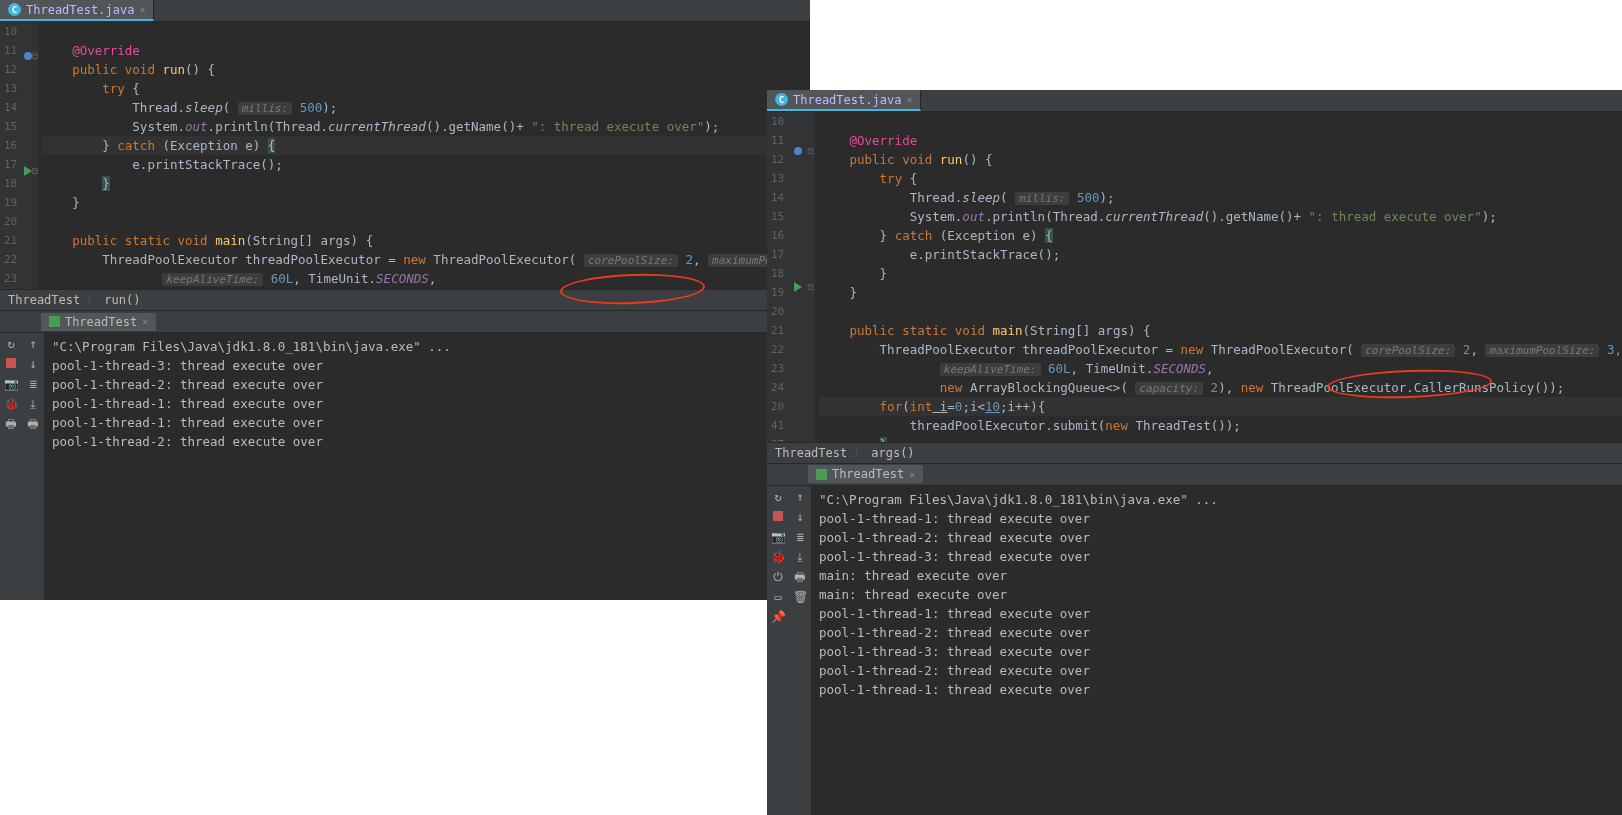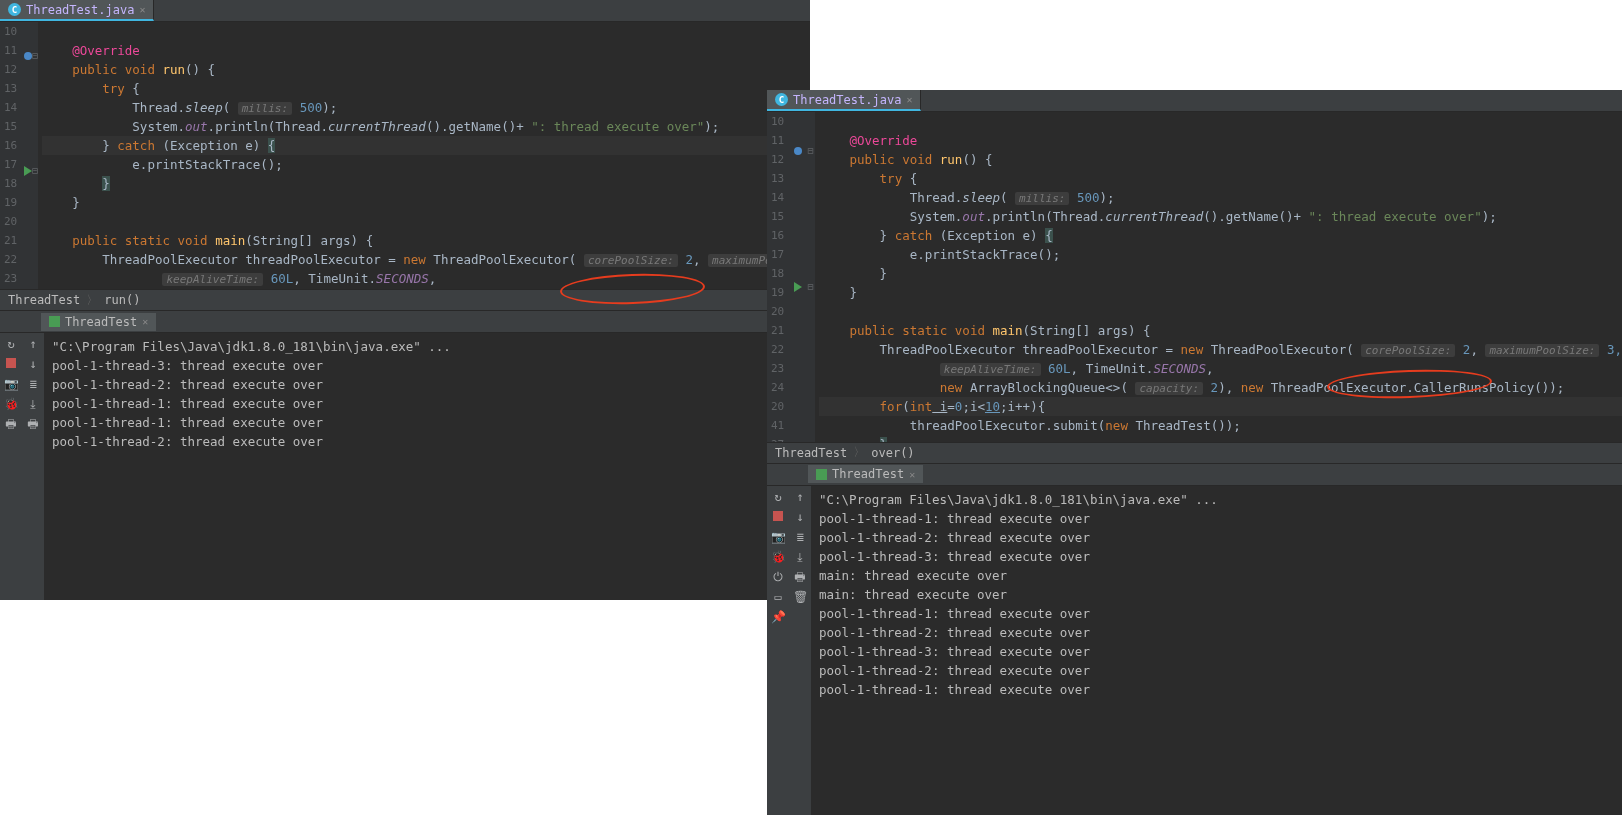--- a/index.html
+++ b/index.html
@@ -378,21 +378,21 @@
         <div class="cell" style="color: rgb(96, 99, 102);"></div>
         <div class="cell" style="color: rgb(96, 99, 102);"></div>
         <div class="cell" style="color: rgb(96, 99, 102);"></div>
       </div>
     <div class="code" id="right-code"><div class="row"></div><div class="row">    <span class="ann">@Override</span></div><div class="row">    <span class="k">public void</span> <span class="mth">run</span>() {</div><div class="row">        <span class="k">try</span> {</div><div class="row">            Thread.<span class="mitalic">sleep</span>( <span class="hint">millis:</span> <span class="num">500</span>);</div><div class="row">            System.<span class="fld">out</span>.println(Thread.<span class="mitalic">currentThread</span>().getName()+ <span class="str">": thread execute over"</span>);</div><div class="row">        } <span class="k">catch</span> (Exception e) <span style="background:#3b514d">{</span></div><div class="row">            e.printStackTrace();</div><div class="row">        }</div><div class="row">    }</div><div class="row"></div><div class="row">    <span class="k">public static void</span> <span class="mth">main</span>(String[] args) {</div><div class="row">        ThreadPoolExecutor threadPoolExecutor = <span class="k">new</span> ThreadPoolExecutor( <span class="hint">corePoolSize:</span> <span class="num">2</span>, <span class="hint">maximumPoolSize:</span> <span class="num">3,</span></div><div class="row">                <span class="hint">keepAliveTime:</span> <span class="num">60L</span>, TimeUnit.<span class="fld">SECONDS</span>,</div><div class="row">                <span class="k">new</span> ArrayBlockingQueue&lt;&gt;( <span class="hint">capacity:</span> <span class="num">2</span>), <span class="k">new</span> ThreadPoolExecutor.CallerRunsPolicy());</div><div class="row hl">        <span class="k">for</span>(<span class="k">int</span><span style="text-decoration:underline"> i</span>=<span class="num">0</span>;i&lt;<span class="num" style="text-decoration:underline">10</span>;i++){</div><div class="row">            threadPoolExecutor.submit(<span class="k">new</span> ThreadTest());</div><div class="row">        <span style="background:#3b514d">}</span></div></div>
   </div>
 
   <div class="breadcrumb">
     <span>ThreadTest</span>
     <span class="sep">〉</span>
-    <span>over()</span>
+    <span>args()</span>
   </div>
 
   <div class="run-bar">
     <span class="run-label">Run:</span>
     <div class="run-tab">
       <span class="run-icon-sq"></span>
       <span>ThreadTest</span>
       <span class="tab-close">✕</span>
     </div>
   </div>

